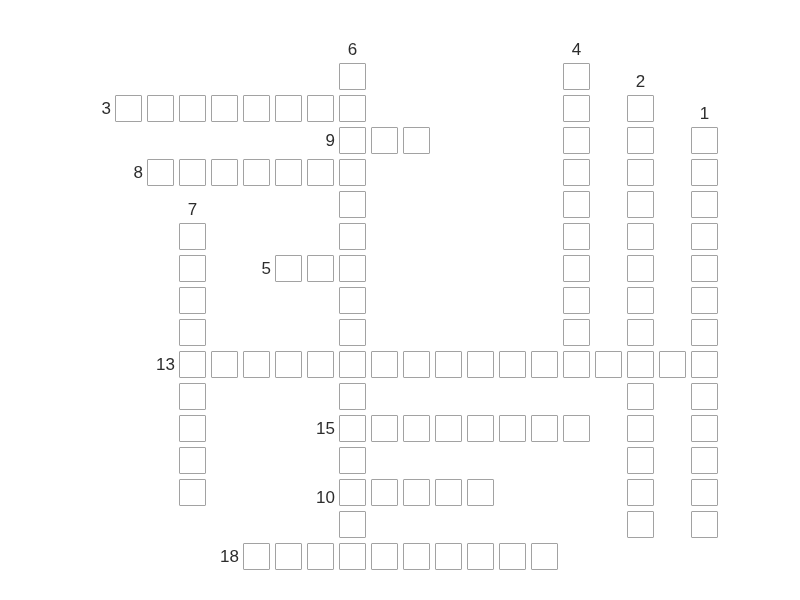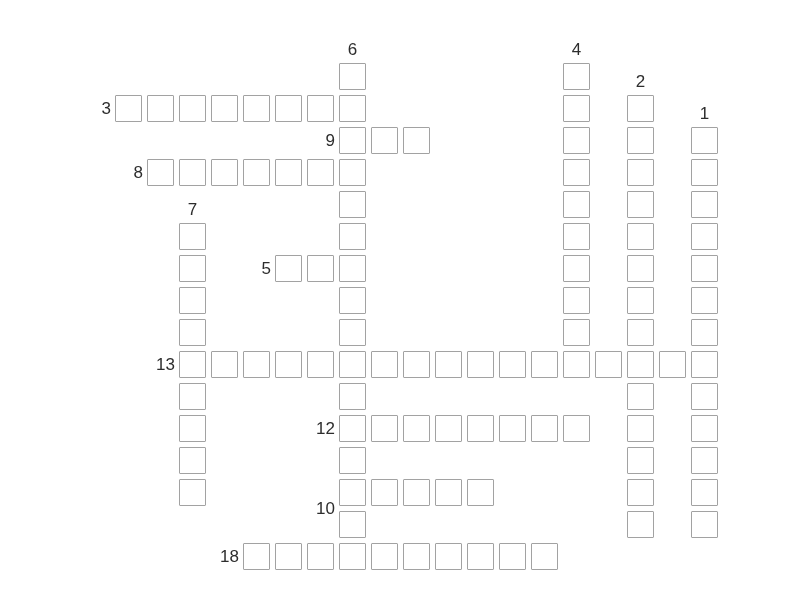--- a/index.html
+++ b/index.html
@@ -126,21 +126,21 @@
     <div class="clue-label across" style="left: 103px; top: 159px;">8</div>
     <div class="cell" style="left: 147px; top: 159px;"></div>
     <div class="cell" style="left: 179px; top: 159px;"></div>
     <div class="cell" style="left: 211px; top: 159px;"></div>
     <div class="cell" style="left: 243px; top: 159px;"></div>
     <div class="cell" style="left: 275px; top: 159px;"></div>
     <div class="cell" style="left: 307px; top: 159px;"></div>
     <div class="clue-label across" style="left: 295px; top: 127px;">9</div>
     <div class="cell" style="left: 371px; top: 127px;"></div>
     <div class="cell" style="left: 403px; top: 127px;"></div>
-    <div class="clue-label across" style="left: 295px; top: 495px; text-align: right;">10</div>
+    <div class="clue-label across" style="left: 295px; top: 484px; text-align: right;">10</div>
     <div class="cell" style="left: 371px; top: 479px;"></div>
     <div class="cell" style="left: 403px; top: 479px;"></div>
     <div class="cell" style="left: 435px; top: 479px;"></div>
     <div class="cell" style="left: 467px; top: 479px;"></div>
     <div class="clue-label across" style="left: 135px; top: 351px;">13</div>
     <div class="cell" style="left: 211px; top: 351px;"></div>
     <div class="cell" style="left: 243px; top: 351px;"></div>
     <div class="cell" style="left: 275px; top: 351px;"></div>
     <div class="cell" style="left: 307px; top: 351px;"></div>
     <div class="cell" style="left: 371px; top: 351px;"></div>
@@ -154,21 +154,21 @@
     <div class="clue-label across" style="left: 199px; top: 543px;">18</div>
     <div class="cell" style="left: 243px; top: 543px;"></div>
     <div class="cell" style="left: 275px; top: 543px;"></div>
     <div class="cell" style="left: 307px; top: 543px;"></div>
     <div class="cell" style="left: 371px; top: 543px;"></div>
     <div class="cell" style="left: 403px; top: 543px;"></div>
     <div class="cell" style="left: 435px; top: 543px;"></div>
     <div class="cell" style="left: 467px; top: 543px;"></div>
     <div class="cell" style="left: 499px; top: 543px;"></div>
     <div class="cell" style="left: 531px; top: 543px;"></div>
-    <div class="clue-label across" style="left: 295px; top: 415px;">12</div>
+    <div class="clue-label across" style="left: 295px; top: 415px;">15</div>
     <div class="cell" style="left: 371px; top: 415px;"></div>
     <div class="cell" style="left: 403px; top: 415px;"></div>
     <div class="cell" style="left: 435px; top: 415px;"></div>
     <div class="cell" style="left: 467px; top: 415px;"></div>
     <div class="cell" style="left: 499px; top: 415px;"></div>
     <div class="cell" style="left: 531px; top: 415px;"></div>
     <div class="cell" style="left: 563px; top: 415px;"></div>
   </div>
 
 </body></html>

